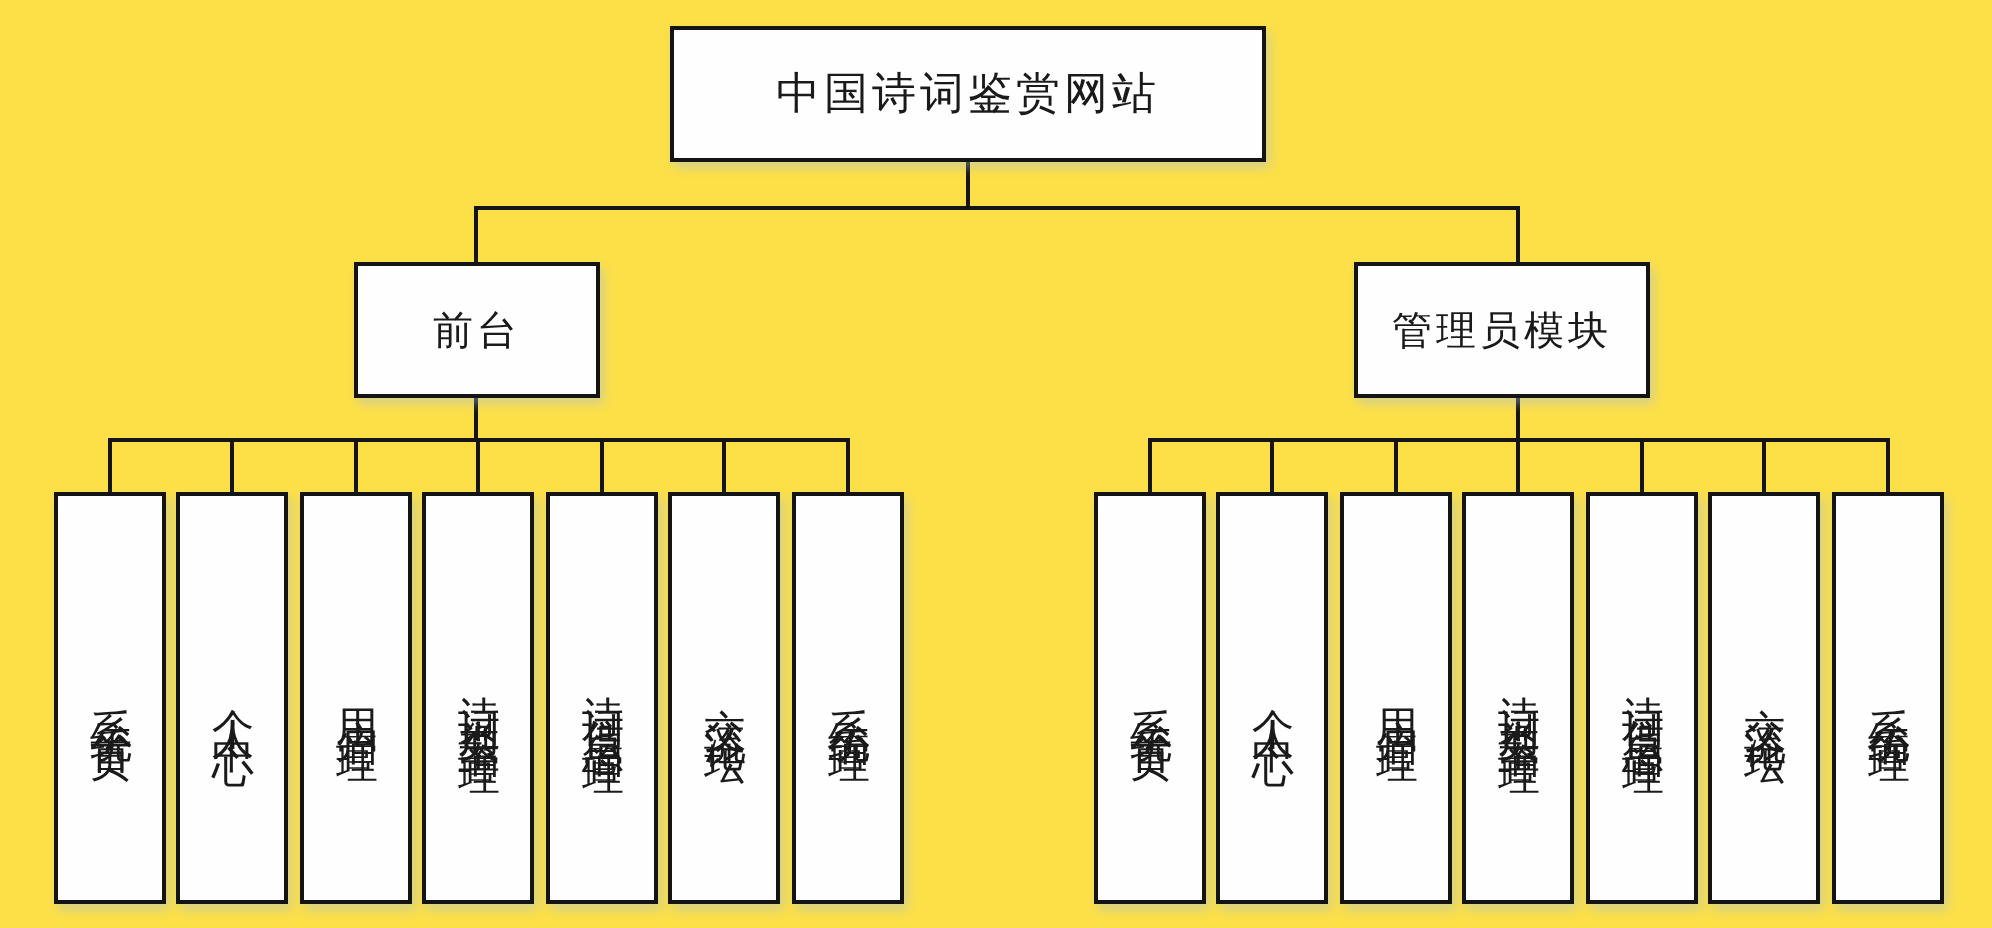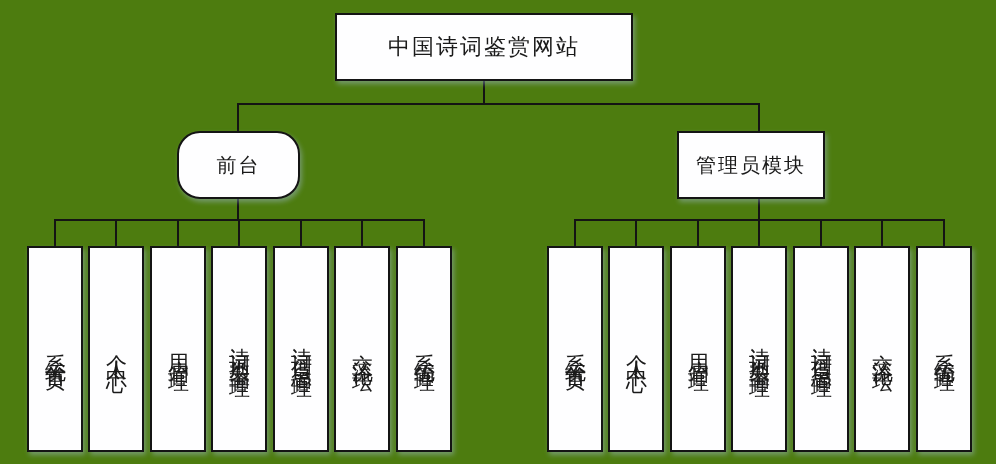--- a/index.html
+++ b/index.html
@@ -1,21 +1,21 @@
 <!DOCTYPE html>
 <html><head>
 <meta charset="utf-8">
 <style>
   html,body{margin:0;padding:0;background:#ffffff;}
   body{
     width:996px;height:464px;
     font-family:"Liberation Serif","DejaVu Serif",serif;
     color:#1a1a1a;
   }
-  .canvas{position:relative;width:996px;height:464px;background:#4d7c0f;overflow:hidden;}
+  .canvas{position:relative;width:996px;height:464px;background:#fde047;overflow:hidden;}
   .line{position:absolute;background:#141414;}
   .node{
     position:absolute;box-sizing:border-box;
     border:2px solid #141414;background:#fefeff;
     display:flex;align-items:center;justify-content:center;
     box-shadow:2px 3px 5px rgba(165,190,220,0.45);
     text-align:center;
   }
   .node .h-label{font-size:22px;letter-spacing:2px;white-space:nowrap;}
   .node.l2 .h-label{font-size:20px;}
@@ -54,21 +54,21 @@
   <div class="line" style="left:697px;top:219px;width:2px;height:29px;"></div>
   <div class="line" style="left:758px;top:219px;width:2px;height:29px;"></div>
   <div class="line" style="left:820px;top:219px;width:2px;height:29px;"></div>
   <div class="line" style="left:881px;top:219px;width:2px;height:29px;"></div>
   <div class="line" style="left:943px;top:219px;width:2px;height:29px;"></div>
 
   <div class="node" style="left:335px;top:13px;width:298px;height:68px;">
     <span class="h-label">中国诗词鉴赏网站</span>
   </div>
 
-  <div class="node l2" style="left:177px;top:131px;width:123px;height:68px;border-radius:23px;">
+  <div class="node l2" style="left:177px;top:131px;width:123px;height:68px;">
     <span class="h-label">前台</span>
   </div>
   <div class="node l2" style="left:677px;top:131px;width:148px;height:68px;">
     <span class="h-label">管理员模块</span>
   </div>
 
   <div class="node leaf" style="left:27px;top:246px;width:56px;height:206px;">
     <span>系统首页</span>
   </div>
   <div class="node leaf" style="left:88px;top:246px;width:56px;height:206px;">

